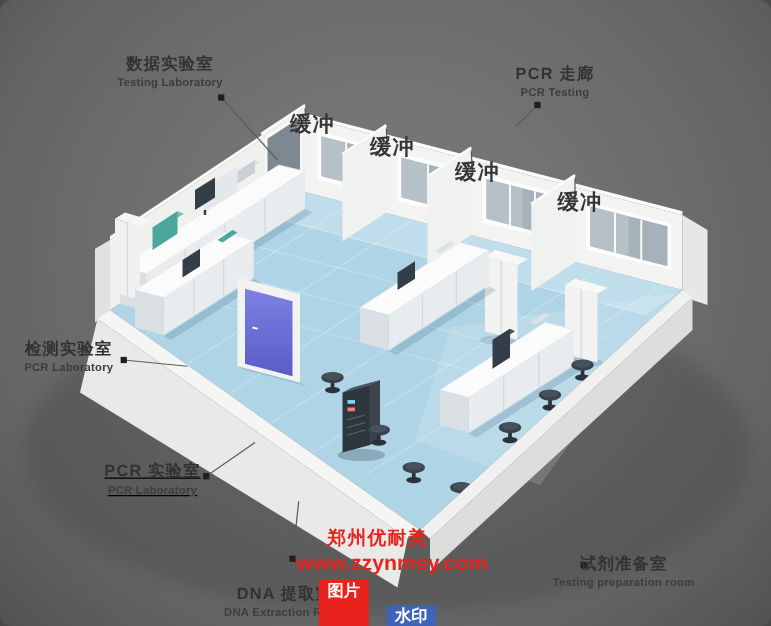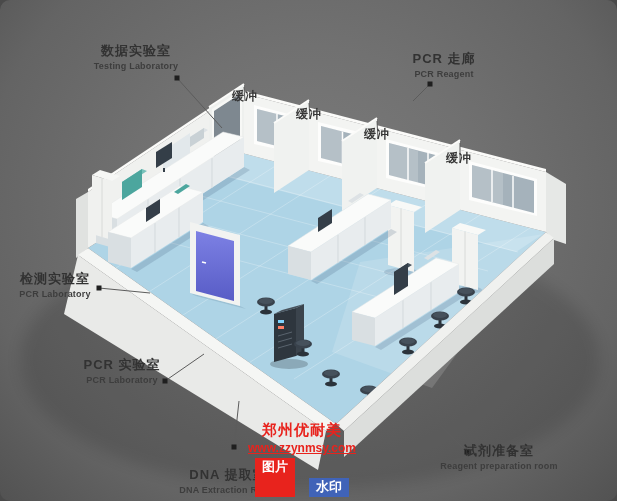--- a/index.html
+++ b/index.html
@@ -6,24 +6,24 @@
   .stage{
     position:relative;width:617px;height:501px;overflow:hidden;
     background:radial-gradient(ellipse at 50% 42%, #7c7c7c 0%, #717171 40%, #646464 75%, #525252 100%);
     font-family:"Liberation Sans","DejaVu Sans",sans-serif;
     border-radius:10px;
   }
   .scene{position:absolute;left:0;top:0;}
   .callout{position:absolute;text-align:center;line-height:1.15;}
   .callout .zh{display:block;font-size:13px;font-weight:700;color:#323232;letter-spacing:1px;}
   .callout .en{display:block;font-size:9px;font-weight:600;color:#3d3d3d;margin-top:2px;letter-spacing:.2px;}
-  .buffer{position:absolute;font-size:12px;font-weight:700;color:#353535;letter-spacing:1px;}
+  .buffer{position:absolute;font-size:17px;font-weight:700;color:#353535;letter-spacing:1px;}
   .watermark{position:absolute;left:237px;top:421px;width:130px;text-align:center;}
   .wm-company{display:block;color:#e8231d;font-weight:700;font-size:15px;letter-spacing:1px;}
-  .wm-url{display:block;color:#e8231d;font-weight:700;font-size:12px;margin-top:1px;text-decoration:underline;}
+  .wm-url{display:block;color:#e8231d;font-weight:700;font-size:17px;margin-top:1px;}
   .wm-tags{display:flex;justify-content:center;gap:14px;margin-top:3px;}
   .wm-tag{color:#ffffff;font-weight:700;font-size:13px;padding:1px 7px;line-height:1.3;}
   .tag-image{background:#e8231d;}
   .tag-mark{background:#4063b8;margin-top:20px;}
 </style>
 </head>
 <body>
 
 <div class="stage">
 
@@ -293,37 +293,37 @@
       <rect x="464.5" y="449.5" width="5" height="5"></rect>
     </g>
   </svg>
 
   <div class="callout" style="left:84px;top:44px;width:104px;">
     <span class="zh">数据实验室</span>
     <span class="en">Testing Laboratory</span>
   </div>
   <div class="callout" style="left:396px;top:52px;width:96px;">
     <span class="zh">PCR 走廊</span>
-    <span class="en">PCR Reagent</span>
+    <span class="en">PCR Testing</span>
   </div>
   <div class="callout" style="left:8px;top:272px;width:94px;">
     <span class="zh">检测实验室</span>
     <span class="en">PCR Laboratory</span>
   </div>
-  <div class="callout" style="left:74px;top:358px;width:96px;">
+  <div class="callout" style="left:74px;top:370px;width:96px;text-decoration:underline;">
     <span class="zh">PCR 实验室</span>
     <span class="en">PCR Laboratory</span>
   </div>
   <div class="callout" style="left:168px;top:468px;width:120px;">
     <span class="zh">DNA 提取室</span>
     <span class="en">DNA Extraction Room</span>
   </div>
   <div class="callout" style="left:436px;top:444px;width:126px;">
     <span class="zh">试剂准备室</span>
-    <span class="en">Reagent preparation room</span>
+    <span class="en">Testing preparation room</span>
   </div>
 
   <span class="buffer" style="left:232px;top:88px;">缓冲</span>
   <span class="buffer" style="left:296px;top:106px;">缓冲</span>
   <span class="buffer" style="left:364px;top:126px;">缓冲</span>
   <span class="buffer" style="left:446px;top:150px;">缓冲</span>
 
   <div class="watermark">
     <span class="wm-company">郑州优耐美</span>
     <span class="wm-url">www.zzynmsy.com</span>

